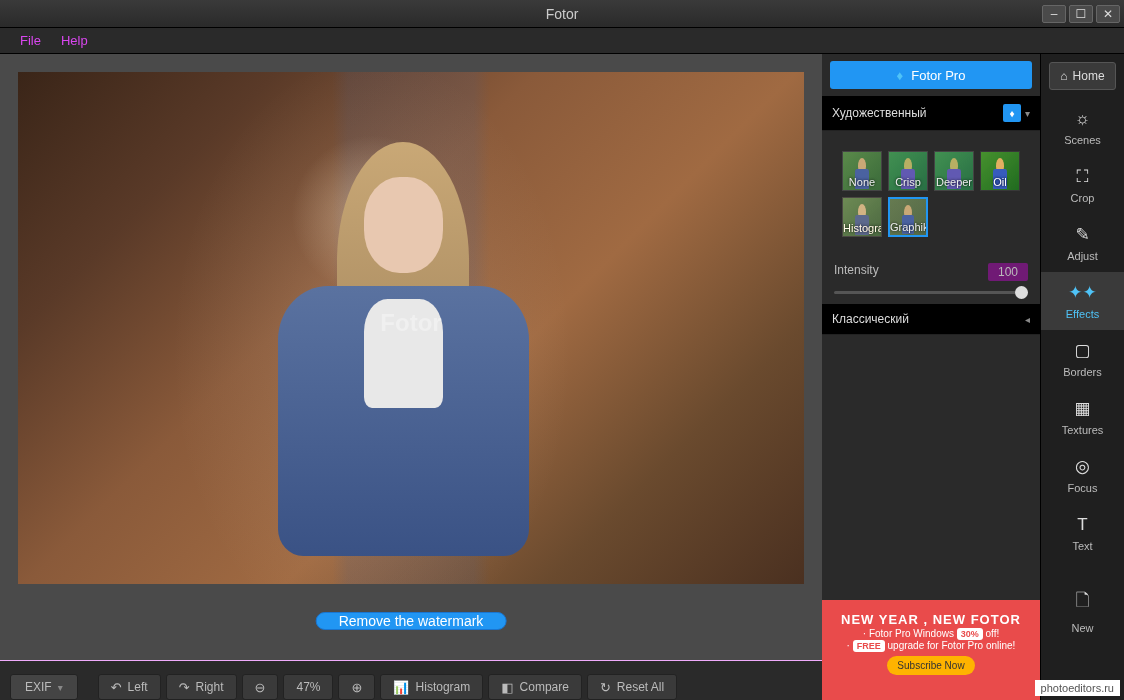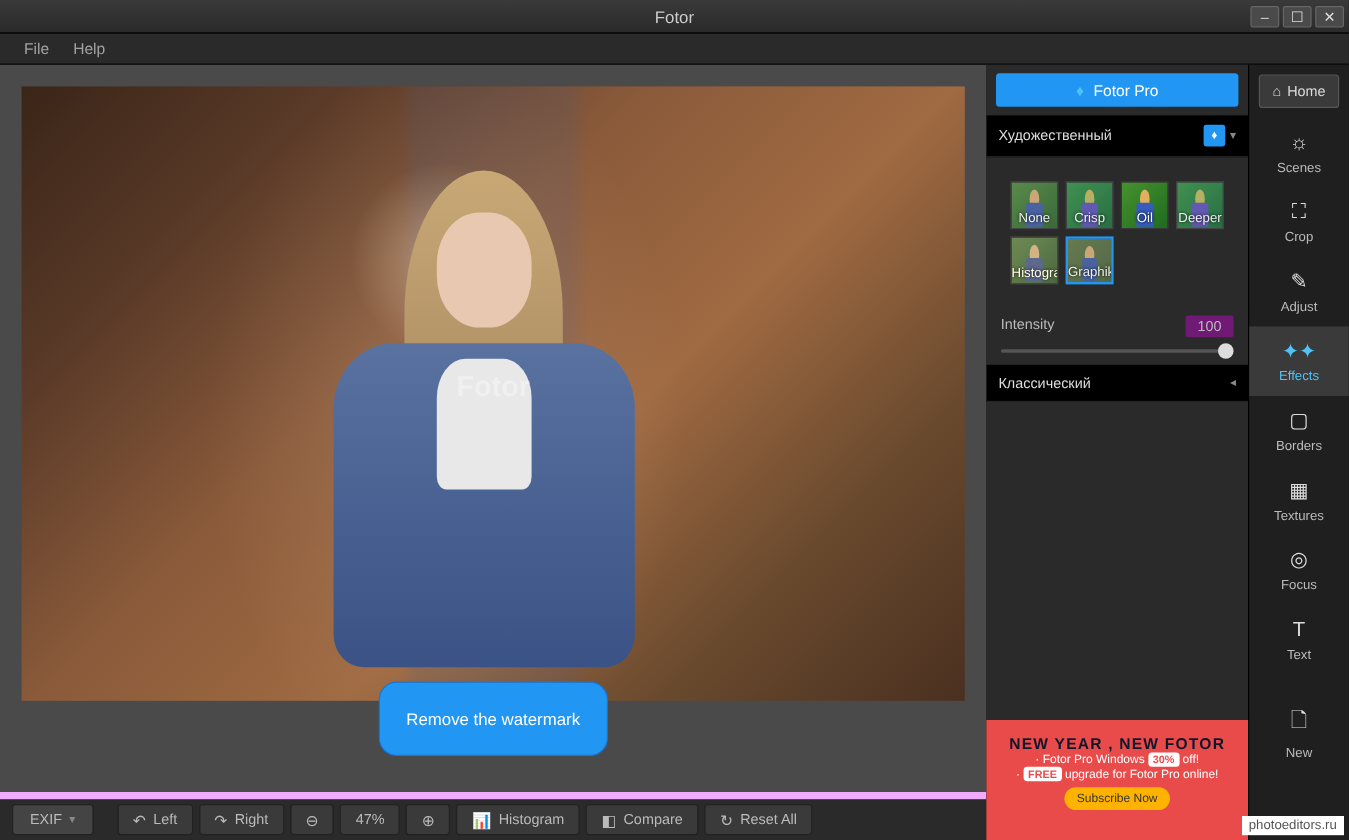--- a/index.html
+++ b/index.html
@@ -2,37 +2,37 @@
 <html><head>
 <meta charset="utf-8">
 <style>
 *{margin:0;padding:0;box-sizing:border-box;font-family:Arial,sans-serif;user-select:none}
 body{width:1124px;height:700px;background:#1a1a1a;overflow:hidden;position:relative}
 .titlebar{height:28px;background:linear-gradient(#3a3a3a,#2a2a2a);display:flex;align-items:center;position:relative;border-bottom:1px solid #000}
 .titlebar-title{position:absolute;left:50%;transform:translateX(-50%);color:#ccc;font-size:14px}
 .win-controls{position:absolute;right:4px;display:flex;gap:3px}
 .win-btn{width:24px;height:18px;background:#4a4a4a;border:1px solid #666;color:#ddd;display:flex;align-items:center;justify-content:center;font-size:12px;cursor:pointer;border-radius:2px}
 .menubar{height:26px;background:#2a2a2a;display:flex;align-items:center;padding:0 10px;border-bottom:1px solid #000}
-.menu-item{color:#a3a3a3;font-size:13px;padding:3px 10px;cursor:pointer}
+.menu-item{color:#d946ef;font-size:13px;padding:3px 10px;cursor:pointer}
 .main{display:flex;height:646px}
 .canvas-area{width:822px;background:#4a4a4a;position:relative;display:flex;flex-direction:column}
 .image-wrap{flex:1;padding:18px 18px 8px 18px;display:flex;align-items:flex-start;justify-content:flex-start}
 .photo{width:786px;height:512px;background:linear-gradient(135deg,#3a2518 0%,#5a3a28 20%,#8a5a3a 40%,#a06a42 60%,#6a4a2e 80%,#4a3020 100%);position:relative;overflow:hidden}
 .photo::before{content:"";position:absolute;inset:0;background:
   radial-gradient(ellipse 200px 300px at 45% 55%,rgba(240,220,200,0.15),transparent),
   radial-gradient(circle 80px at 45% 28%,rgba(250,230,200,0.4),transparent),
   linear-gradient(90deg,transparent 40%,rgba(80,90,120,0.2) 42%,rgba(80,90,120,0.2) 58%,transparent 60%)}
 .watermark-text{position:absolute;left:50%;top:49%;transform:translate(-50%,-50%);color:rgba(255,255,255,0.35);font-size:24px;font-weight:bold}
 .person{position:absolute;left:28%;top:12%;width:42%;height:85%}
 .hair{position:absolute;left:30%;top:2%;width:40%;height:55%;background:linear-gradient(#c9a876,#a88a60);border-radius:50% 50% 30% 30%}
 .face{position:absolute;left:38%;top:10%;width:24%;height:22%;background:#e8c8b0;border-radius:45%}
 .jacket{position:absolute;left:12%;top:35%;width:76%;height:62%;background:linear-gradient(#5a72a0,#3a5285);border-radius:20% 20% 10% 10%}
 .tshirt{position:absolute;left:38%;top:38%;width:24%;height:25%;background:#e8e8e8;border-radius:30% 30% 10% 10%}
-.remove-wm{position:absolute;left:50%;bottom:70px;transform:translateX(-50%);background:#2196f3;color:#fff;padding:22px 22px;border-radius:15px;font-size:14px;cursor:pointer;border:1px solid #1976d2}
-.bottom-bar{height:40px;background:#2a2a2a;display:flex;align-items:center;padding:0 10px;gap:5px;border-top:6px solid #f0abfc}
+.remove-wm{position:absolute;left:50%;bottom:70px;transform:translateX(-50%);background:#2196f3;color:#fff;padding:0 22px;border-radius:15px;font-size:14px;cursor:pointer;border:1px solid #1976d2}
+.bottom-bar{height:40px;background:#2a2a2a;display:flex;align-items:flex-end;padding:0 10px;gap:5px;border-top:1px solid #f0abfc}
 .tool-btn{background:#3a3a3a;border:1px solid #222;color:#bbb;padding:5px 12px;font-size:12px;display:flex;align-items:center;gap:6px;cursor:pointer;border-radius:3px;height:26px}
 .tool-btn.exif{background:#444;padding:5px 14px}
 .tool-icon{font-size:13px}
 .right-panel{flex:1;display:flex;background:#1a1a1a}
 .filter-panel{width:218px;background:#2a2a2a;display:flex;flex-direction:column;position:relative}
 .top-pro{height:42px;display:flex;align-items:center;padding:0 8px;gap:6px;background:#2a2a2a}
 .pro-btn{flex:1;background:#2196f3;color:#fff;height:28px;border-radius:3px;display:flex;align-items:center;justify-content:center;font-size:13px;cursor:pointer;gap:8px}
 .diamond{color:#4fc3f7}
 .category-header{background:#000000;color:#ddd;padding:8px 10px;font-size:12px;display:flex;align-items:center;justify-content:space-between;cursor:pointer;border-bottom:1px solid #222}
 .cat-icons{display:flex;gap:4px;align-items:center}
@@ -46,21 +46,21 @@
 .thumb-label{position:absolute;bottom:2px;left:0;right:0;text-align:center;color:#eee;font-size:11px;text-shadow:0 0 3px #000}
 .thumb.tint-green{filter:hue-rotate(20deg) saturate(1.2)}
 .thumb.tint-warm{filter:sepia(0.3)}
 .thumb.tint-oil{filter:contrast(1.2) saturate(1.3)}
 .thumb.tint-gray::before{content:"";position:absolute;inset:0;background:linear-gradient(rgba(120,100,90,0.4),rgba(120,100,90,0.4))}
 .intensity-row{padding:6px 12px;display:flex;align-items:flex-start;justify-content:space-between;color:#bbb;font-size:12px}
 .intensity-val{background:#701a75;padding:2px 10px;border-radius:2px}
 .slider-track{margin:4px 12px 10px;height:3px;background:#555;border-radius:2px;position:relative}
 .slider-thumb{position:absolute;right:0;top:-5px;width:13px;height:13px;background:#ddd;border-radius:50%;cursor:pointer}
 .promo{margin:0;background:#e94b4b;padding:12px 8px;text-align:center;position:absolute;bottom:0;left:0;right:0;height:100px;overflow:hidden}
-.promo-title{color:#0f172a;font-size:13px;font-weight:bold;letter-spacing:1px}
+.promo-title{color:#ffffff;font-size:13px;font-weight:bold;letter-spacing:1px}
 .promo-line{color:#fff;font-size:10px;margin:1px 0}
 .promo-badge{background:#fff;color:#e94b4b;padding:1px 4px;border-radius:3px;font-size:9px;font-weight:bold}
 .promo-btn{background:#ffb300;color:#333;padding:4px 10px;border-radius:10px;font-size:10px;display:inline-block;margin-top:4px;cursor:pointer}
 .sidebar{width:84px;background:#1f1f1f;display:flex;flex-direction:column;border-left:1px solid #000}
 .home-btn{margin:8px;height:28px;background:#3a3a3a;border:1px solid #555;border-radius:3px;color:#ddd;display:flex;align-items:center;justify-content:center;gap:5px;font-size:12px;cursor:pointer}
 .side-items{display:flex;flex-direction:column}
 .side-item{height:58px;display:flex;flex-direction:column;align-items:center;justify-content:center;color:#bbb;font-size:11px;cursor:pointer;gap:5px}
 .side-item.active{background:#3a3a3a;color:#4fc3f7}
 .side-item.active .side-icon{color:#4fc3f7}
 .side-icon{font-size:17px;color:#ddd}
@@ -164,33 +164,33 @@
               </div>
               <span class="thumb-label">None</span>
             </div>
           <div class="thumb tint-green">
               <div class="thumb-person">
                 <div class="thumb-hair"></div>
                 <div class="thumb-jacket"></div>
               </div>
               <span class="thumb-label">Crisp</span>
             </div>
+          <div class="thumb tint-green">
+              <div class="thumb-person">
+                <div class="thumb-hair"></div>
+                <div class="thumb-jacket"></div>
+              </div>
+              <span class="thumb-label">Deeper</span>
+            </div>
           <div class="thumb tint-oil">
               <div class="thumb-person">
                 <div class="thumb-hair"></div>
                 <div class="thumb-jacket"></div>
               </div>
               <span class="thumb-label">Oil</span>
-            </div>
-          <div class="thumb tint-green">
-              <div class="thumb-person">
-                <div class="thumb-hair"></div>
-                <div class="thumb-jacket"></div>
-              </div>
-              <span class="thumb-label">Deeper</span>
             </div>
           <div class="thumb tint-warm">
               <div class="thumb-person">
                 <div class="thumb-hair"></div>
                 <div class="thumb-jacket"></div>
               </div>
               <span class="thumb-label">Histogram</span>
             </div>
           <div class="thumb tint-gray selected">
               <div class="thumb-person">

